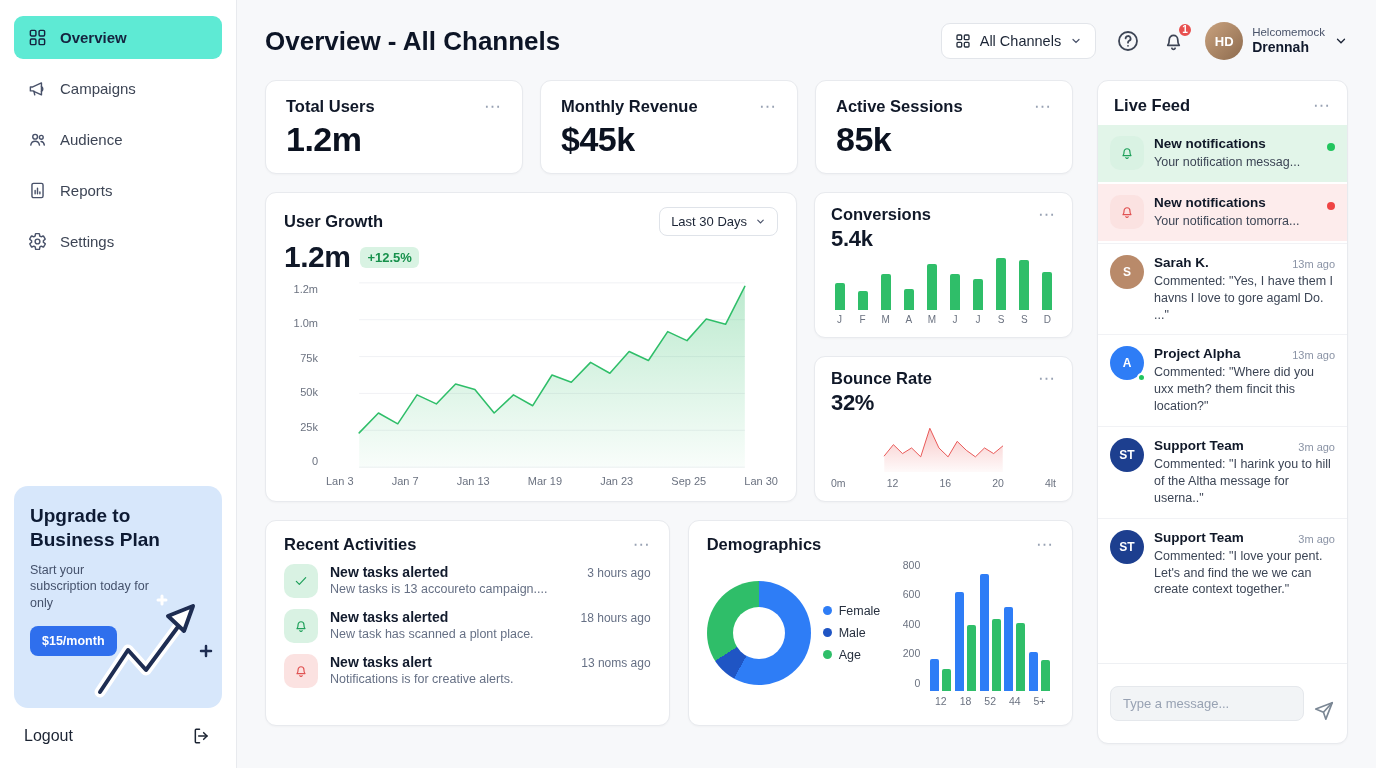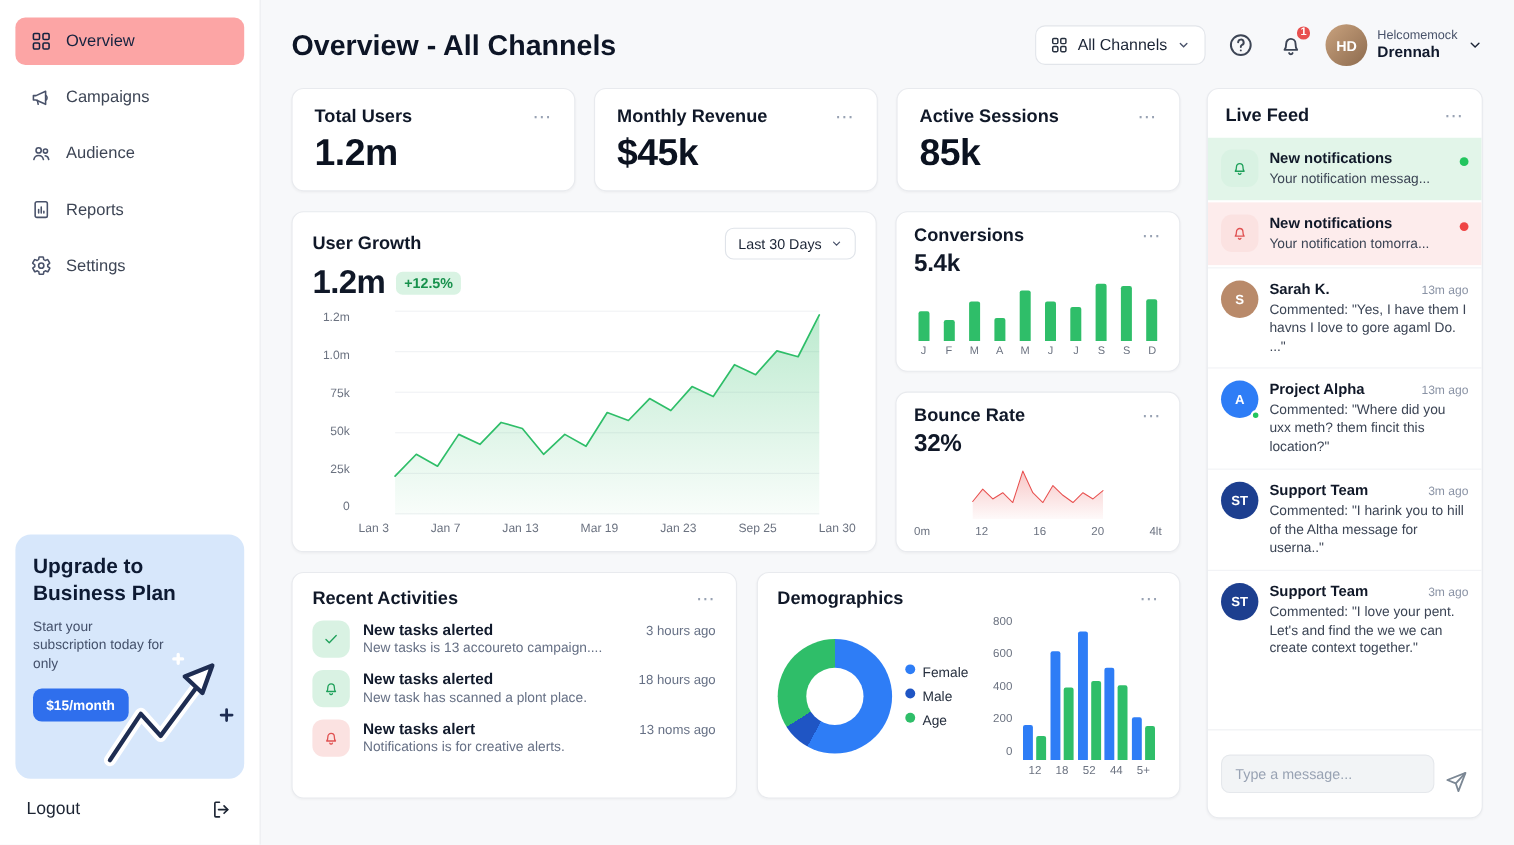--- a/index.html
+++ b/index.html
@@ -6,21 +6,21 @@
   html,body{width:1376px;height:768px;overflow:hidden}
   body{font-family:"Liberation Sans",sans-serif;background:#f7f8fa;color:#101828}
   .app{display:flex;width:100%;height:100%}
 
   
   .sidebar{width:237px;background:#fff;border-right:1px solid #e8eaee;display:flex;flex-direction:column;padding:16px 14px 22px}
   .brand{display:flex;align-items:center;gap:9px;padding:6px 6px 24px}
   .brand-name{font-size:20px;font-weight:700;color:#0c1424}
   .nav-item{display:flex;align-items:center;gap:13px;padding:12px 14px;border-radius:9px;font-size:15px;color:#3d4555;cursor:pointer;margin-bottom:8px}
   .nav-item .nicon{display:flex;color:#49526a}
-  .nav-item.active{background:#fca5a5;color:#15233f;font-weight:400}
+  .nav-item.active{background:#5eead4;color:#15233f;font-weight:700}
   .nav-item.active .nicon{color:#15233f}
   .upgrade{margin-top:auto;background:#d7e7fb;border-radius:14px;padding:18px 16px;position:relative;overflow:hidden;min-height:222px}
   .up-title{font-size:19px;font-weight:800;line-height:1.25;color:#0d1a33;max-width:160px}
   .up-sub{font-size:12.5px;color:#44516b;margin:10px 0 14px;max-width:120px;line-height:1.35}
   .up-cta{background:#2f6fed;color:#fff;border:none;font-size:12.5px;font-weight:700;padding:8px 12px;border-radius:8px;cursor:pointer;position:relative;z-index:2}
   .up-art{position:absolute;right:2px;bottom:2px;z-index:1}
   .logout{display:flex;align-items:center;justify-content:space-between;padding:18px 10px 0;font-size:16px;color:#1c2433;cursor:pointer}
 
   
   .main{flex:1;display:flex;flex-direction:column;min-width:0}
@@ -78,21 +78,21 @@
   .act-title{font-size:14px;font-weight:700;color:#111a2c}
   .act-desc{font-size:12.5px;color:#667085;margin-top:2px}
   .act-time{margin-left:auto;font-size:12px;color:#667085;white-space:nowrap;padding-top:2px}
 
   .demo{height:206px;padding:14px 18px;display:flex;flex-direction:column}
   .demo-body{flex:1;display:flex;align-items:center;gap:14px;min-height:0}
   .donut-wrap{display:flex;align-items:center;gap:12px}
   .donut{width:104px;height:104px;border-radius:50%;position:relative;flex:none}
   .donut::after{content:"";position:absolute;inset:26px;background:#fff;border-radius:50%}
   .legend{display:flex;flex-direction:column;gap:8px}
-  .leg-item{display:flex;gap:7px;font-size:12.5px;color:#27303f}
+  .leg-item{display:flex;align-items:center;gap:7px;font-size:12.5px;color:#27303f}
   .leg-dot{width:9px;height:9px;border-radius:50%}
   .demo-chart{flex:1;display:flex;gap:6px;height:148px}
   .dy{display:flex;flex-direction:column;justify-content:space-between;align-items:flex-end;width:26px;font-size:10.5px;color:#6b7280;padding-bottom:18px}
   .dgroups{flex:1;display:flex;justify-content:space-between;align-items:stretch;padding:0 4px}
   .dgroup{display:flex;flex-direction:column;align-items:center;gap:4px;cursor:default}
   .dpair{flex:1;display:flex;align-items:flex-end;gap:3px}
   .dbar{width:9px;border-radius:2px 2px 0 0}
   .dlab{font-size:10.5px;color:#6b7280}
 
   

